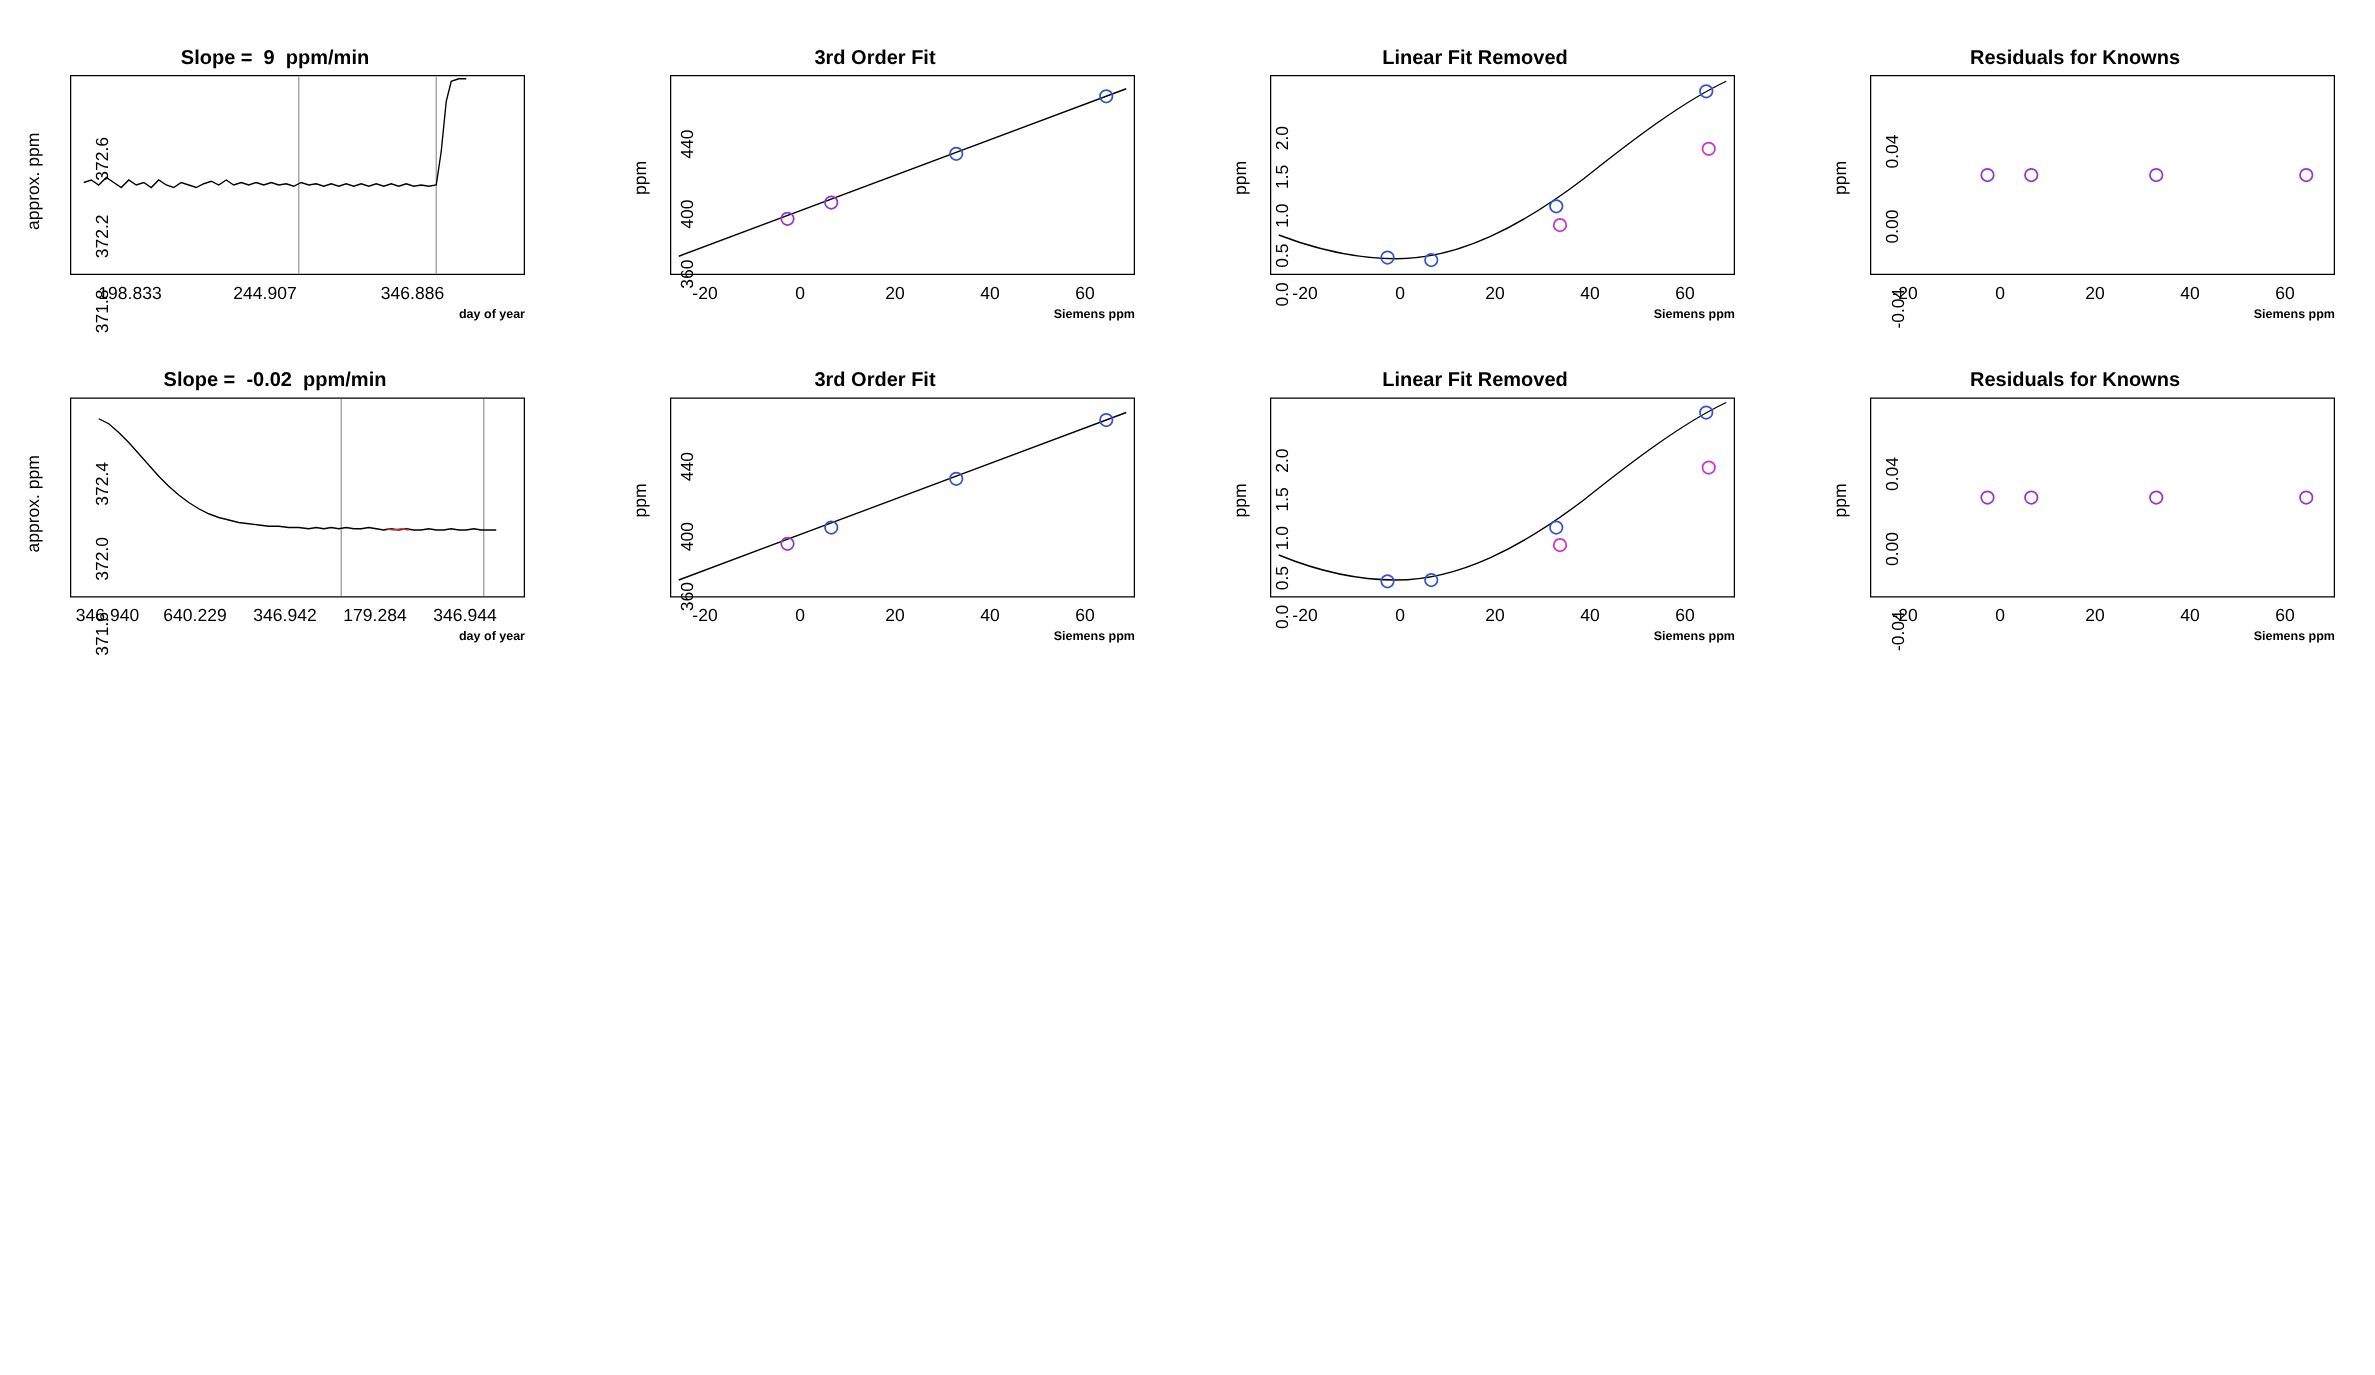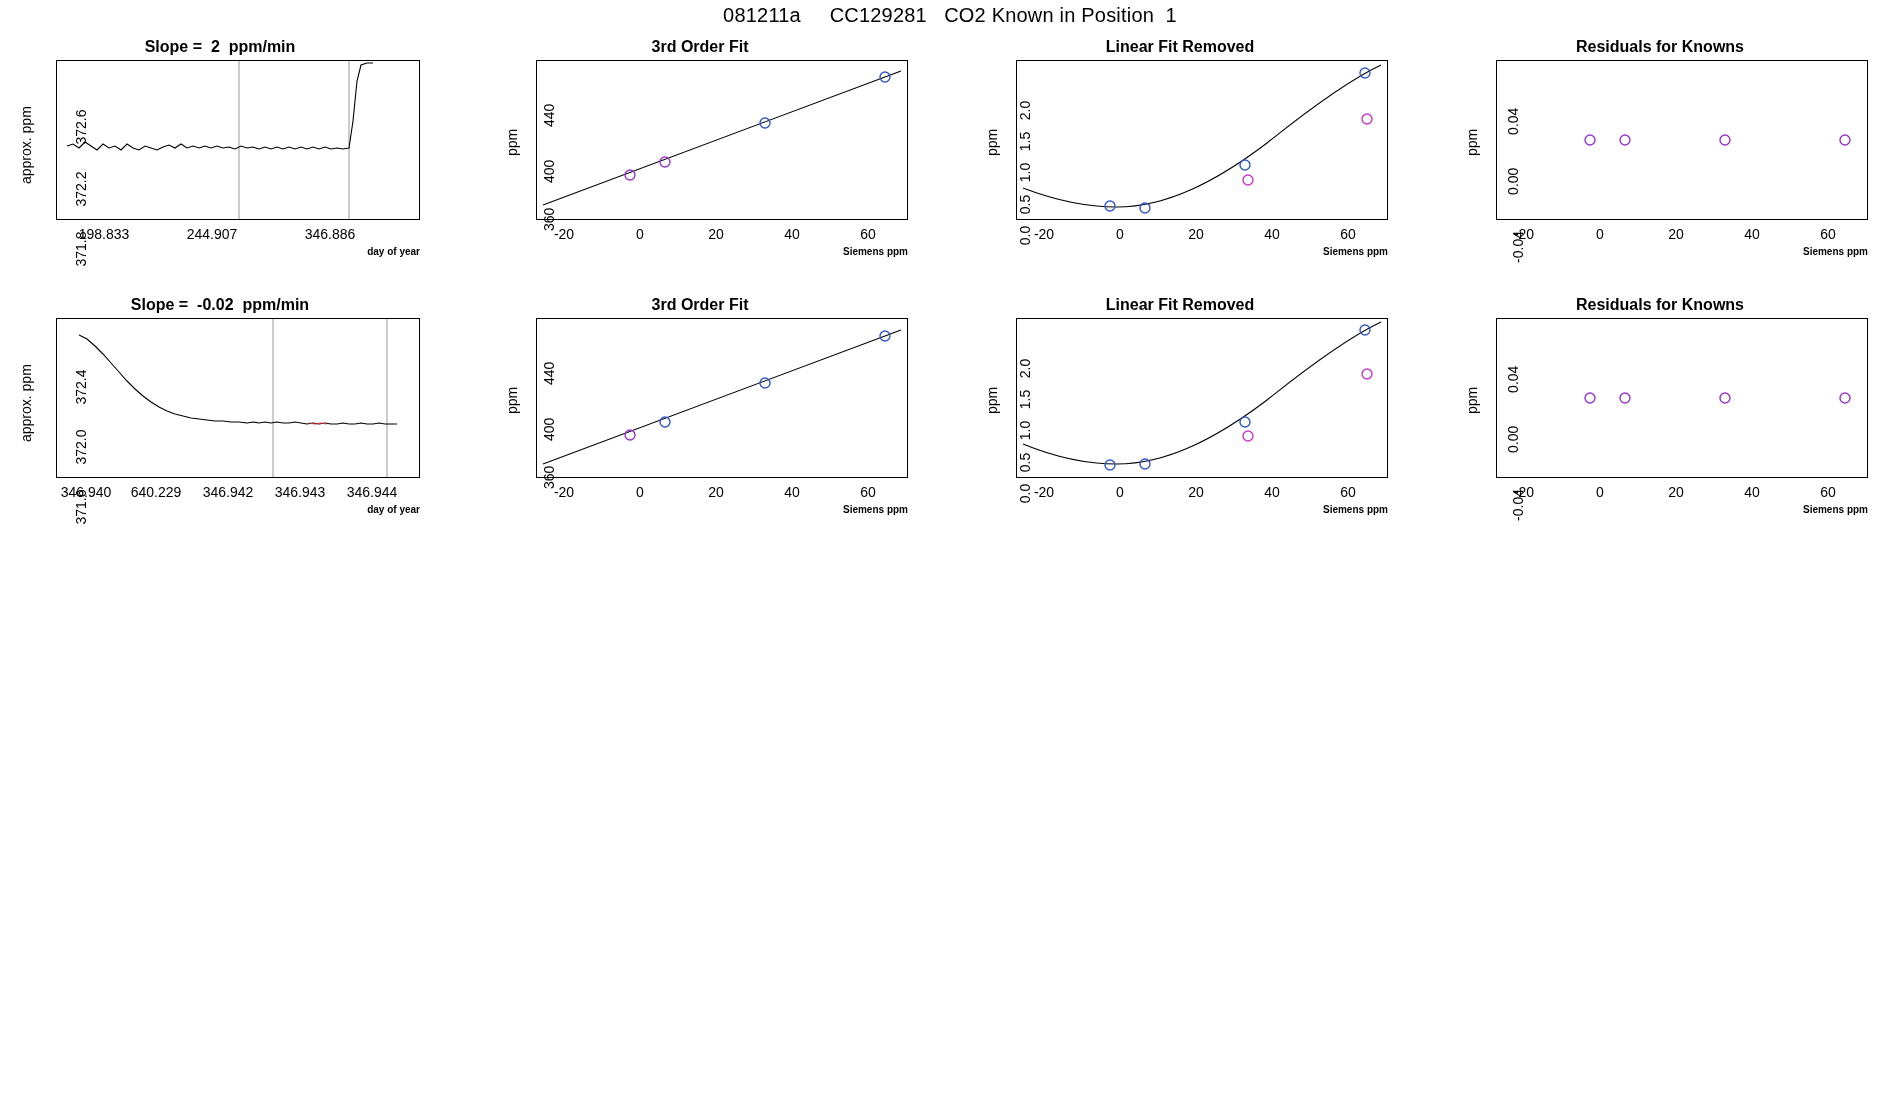--- a/index.html
+++ b/index.html
@@ -19,24 +19,23 @@
   .ylab{position:absolute;font-size:14px;white-space:nowrap;transform-origin:0 0;transform:rotate(-90deg);}
   .xtick{position:absolute;font-size:14px;text-align:center;transform:translateX(-50%);white-space:nowrap;}
   .ytickrot{position:absolute;font-size:14px;white-space:nowrap;transform:rotate(-90deg) translateX(-50%);transform-origin:100% 50%;}
   svg{display:block;}
 </style>
 </head>
 <body>
 
 <div id="root">
 
-  <div class="main-title">081211a     CC129281   CO2 Known in Position  1</div>
 
   <div class="panel" style="left:0px;top:34px;width:460px;height:220px;">
-    <div class="panel-title" style="top:4px;left:30px;width:380px;">Slope =  2  ppm/min</div>
+    <div class="panel-title" style="top:4px;left:30px;width:380px;">Slope =  9  ppm/min</div>
     <div class="plotbox" style="left:56px;top:26px;width:364px;height:160px;">
       <svg width="362" height="158" viewBox="0 0 362 158">
         <line x1="182" y1="0" x2="182" y2="158" stroke="#999999" stroke-width="1"></line>
         <line x1="292" y1="0" x2="292" y2="158" stroke="#999999" stroke-width="1"></line>
         <polyline fill="none" stroke="#000" stroke-width="1.1" points="10,85 16,83 22,87 28,81 34,85 40,89 46,83 52,87 58,85 64,89 70,83 76,87 82,89 88,85 94,87 100,89 106,86 112,84 118,87 124,83 130,87 136,85 142,87 148,85 154,87 160,85 166,87 172,86 178,88 184,85 190,87 196,86 202,88 208,86 214,88 220,86 226,88 232,86 238,88 244,86 250,88 256,86 262,88 268,86 274,88 280,87 286,88 292,87 296,60 300,20 304,4 310,2 316,2"></polyline>
       </svg>
     </div>
     <div class="xtick" style="left:104px;top:192px;">198.833</div>
     <div class="xtick" style="left:212px;top:192px;">244.907</div>
     <div class="xtick" style="left:330px;top:192px;">346.886</div>
@@ -125,21 +124,21 @@
       <svg width="362" height="158" viewBox="0 0 362 158">
         <line x1="216" y1="0" x2="216" y2="158" stroke="#999999" stroke-width="1"></line>
         <line x1="330" y1="0" x2="330" y2="158" stroke="#999999" stroke-width="1"></line>
         <polyline fill="none" stroke="#000" stroke-width="1.1" points="22,16 30,20 38,27 46,35 54,44 62,53 70,62 78,70 86,77 94,83 102,88 110,92 118,95 126,97 134,99 142,100 150,101 158,102 166,102 174,103 182,103 190,104 196,103 202,104 208,103 214,104 220,103 226,104 232,104 238,103 244,104 250,105 256,104 262,105 268,104 274,105 280,105 286,104 292,105 298,105 304,104 310,105 316,105 322,104 328,105 334,105 340,105"></polyline>
         <polyline fill="none" stroke="#cc3333" stroke-width="1.1" points="252,104 258,105 264,104 270,105"></polyline>
       </svg>
     </div>
     <div class="xtick" style="left:86px;top:192px;">346.940</div>
     <div class="xtick" style="left:156px;top:192px;">640.229</div>
     <div class="xtick" style="left:228px;top:192px;">346.942</div>
-    <div class="xtick" style="left:300px;top:192px;">346.943</div>
+    <div class="xtick" style="left:300px;top:192px;">179.284</div>
     <div class="xtick" style="left:372px;top:192px;">346.944</div>
     <div class="xlab" style="left:56px;top:212px;width:364px;">day of year</div>
     <div class="ytickrot" style="left:46px;top:172px;">371.6</div>
     <div class="ytickrot" style="left:46px;top:112px;">372.0</div>
     <div class="ytickrot" style="left:46px;top:52px;">372.4</div>
     <div class="ylab" style="left:18px;top:150px;">approx. ppm</div>
   </div>
 
   <div class="panel" style="left:460px;top:292px;width:480px;height:220px;">
     <div class="panel-title" style="top:4px;">3rd Order Fit</div>

